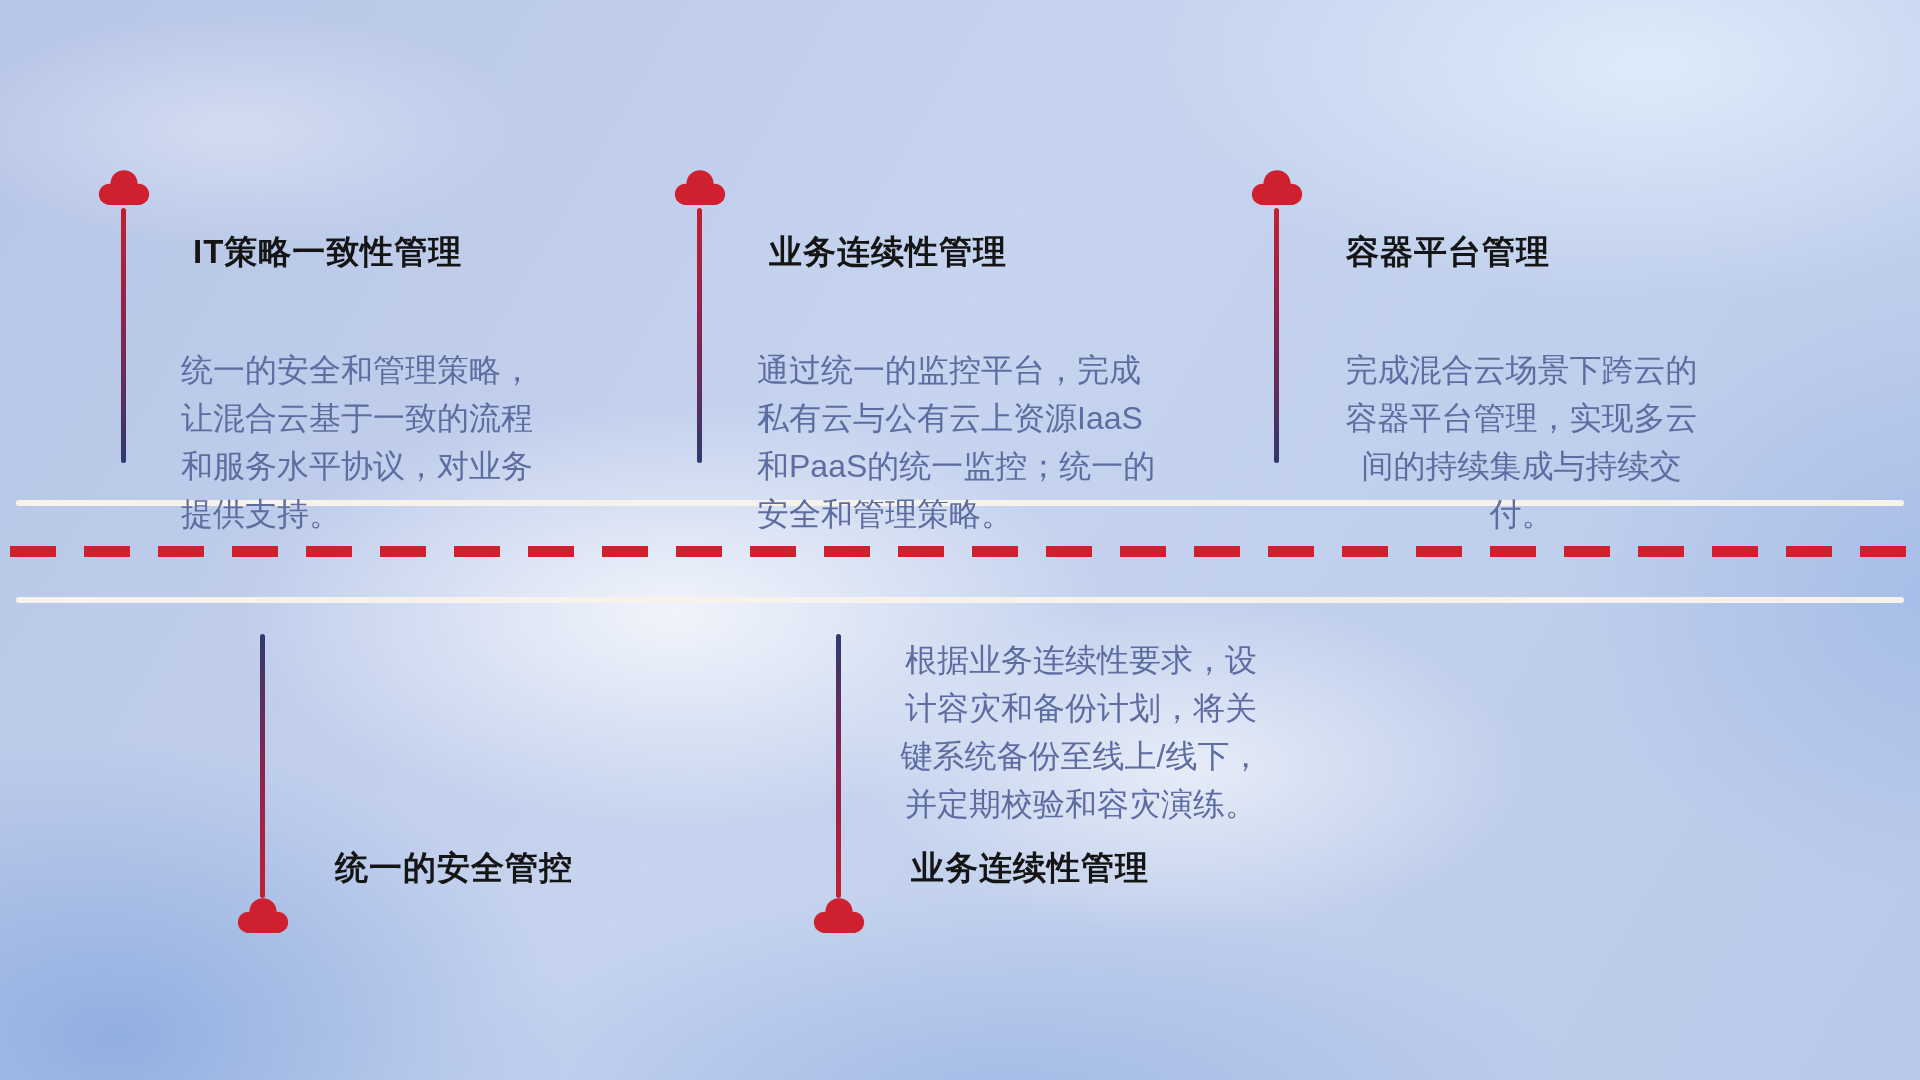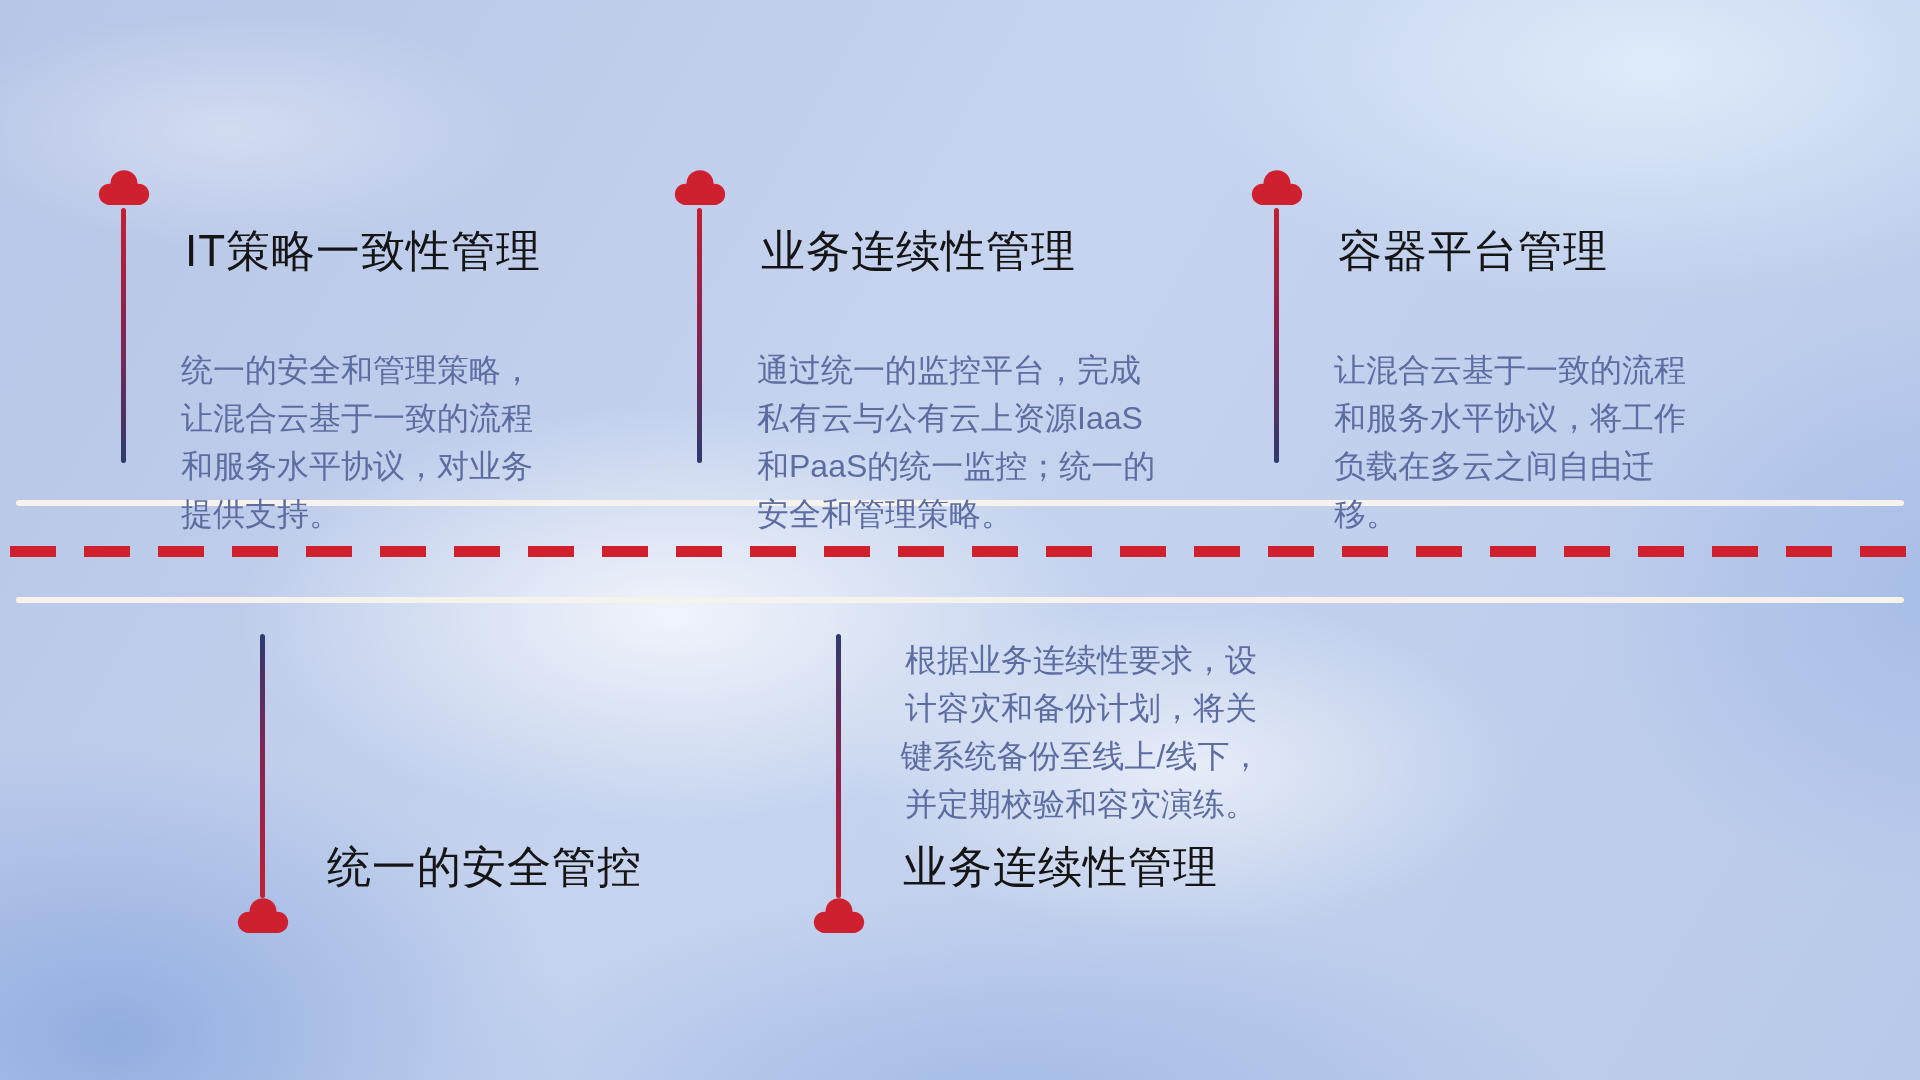--- a/index.html
+++ b/index.html
@@ -41,21 +41,21 @@
     height: 11px;
     background: repeating-linear-gradient(90deg,
       var(--road-dash-red, #d0202e) 0 46px,
       transparent 46px 74px);
   }
 
   
   .item { position: absolute; width: 520px; height: 320px; }
   .pos-t1 { left: 95px;   top: 168px; }
   .pos-t2 { left: 671px;  top: 168px; }
-  .pos-t3 { left: 1248px; top: 168px; }
+  .pos-t3 { left: 1248px; top: 168px; text-align: center; }
   .pos-b1 { left: 234px;  top: 634px; }
   .pos-b2 { left: 810px;  top: 634px; }
   .pos-b3 { left: 1385px; top: 634px; }
 
   .cloud {
     position: absolute;
     width: 58px; height: 41px;
     color: var(--cloud-red, #ce202f);
     line-height: 0;
   }
@@ -74,23 +74,23 @@
       var(--line-red, #c32030) 0%, #8a2350 45%, var(--line-navy, #2e3a6d) 100%);
   }
   .item.bottom .pin {
     top: 0; height: 264px;
     background: linear-gradient(to bottom,
       var(--line-navy, #2e3a6d) 0%, #8a2350 50%, var(--line-red, #c32030) 100%);
   }
 
   .title {
     position: absolute;
-    margin: 4px;
-    font-size: 44px;
-    font-weight: normal;
+    margin: 12px;
+    font-size: 33px;
+    font-weight: bold;
     letter-spacing: 1px;
     color: var(--title-color, #151515);
     white-space: nowrap;
   }
   .item.top .title    { left: 86px; top: 50px; }
   .item.bottom .title { left: 89px; top: 200px; }
   .pos-b3 .title      { top: 196px; }
 
   .desc {
     position: absolute;
@@ -149,21 +149,21 @@
     <span class="cloud">
       <svg viewBox="0 0 60 42" width="58" height="41" fill="currentColor" aria-hidden="true">
         <circle cx="15" cy="27" r="11"></circle>
           <circle cx="30" cy="16" r="14"></circle>
           <circle cx="45" cy="27" r="11"></circle>
         <rect x="9" y="24" width="42" height="14" rx="7"></rect>
       </svg>
     </span>
     <span class="pin"></span>
     <h2 class="title">容器平台管理</h2>
-    <p class="desc">让混合云基于一致的流程和服务水平协议，将工作负载在多云之间自由迁移。</p>
+    <p class="desc">完成混合云场景下跨云的容器平台管理，实现多云间的持续集成与持续交付。</p>
   </section>
 
   <section class="item bottom pos-b1">
     <span class="pin"></span>
     <span class="cloud">
       <svg viewBox="0 0 60 42" width="58" height="41" fill="currentColor" aria-hidden="true">
         <circle cx="15" cy="27" r="11"></circle>
           <circle cx="30" cy="16" r="14"></circle>
           <circle cx="45" cy="27" r="11"></circle>
         <rect x="9" y="24" width="42" height="14" rx="7"></rect>

